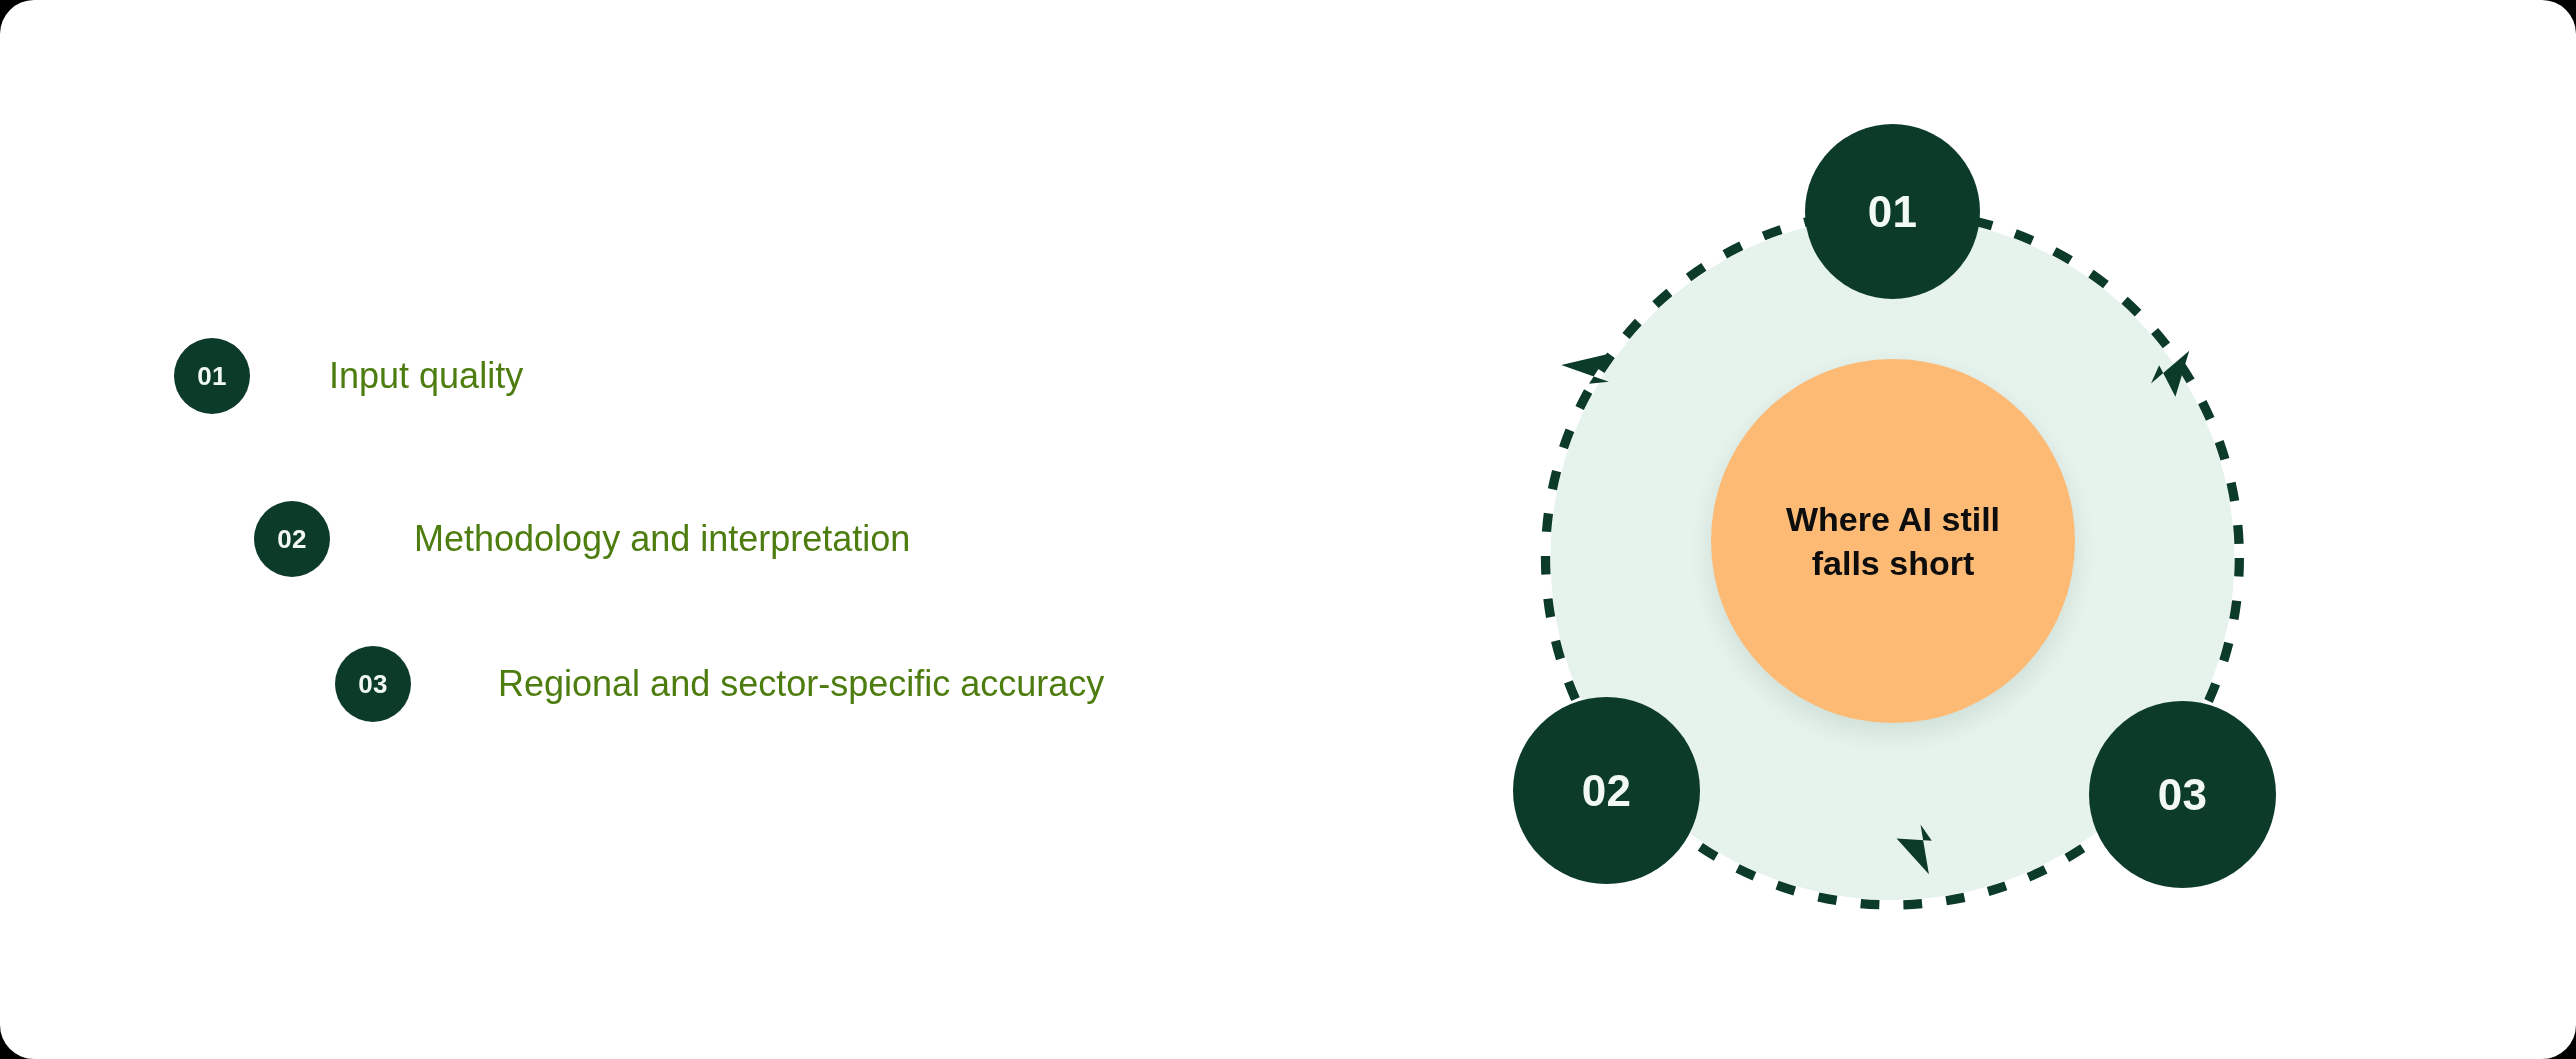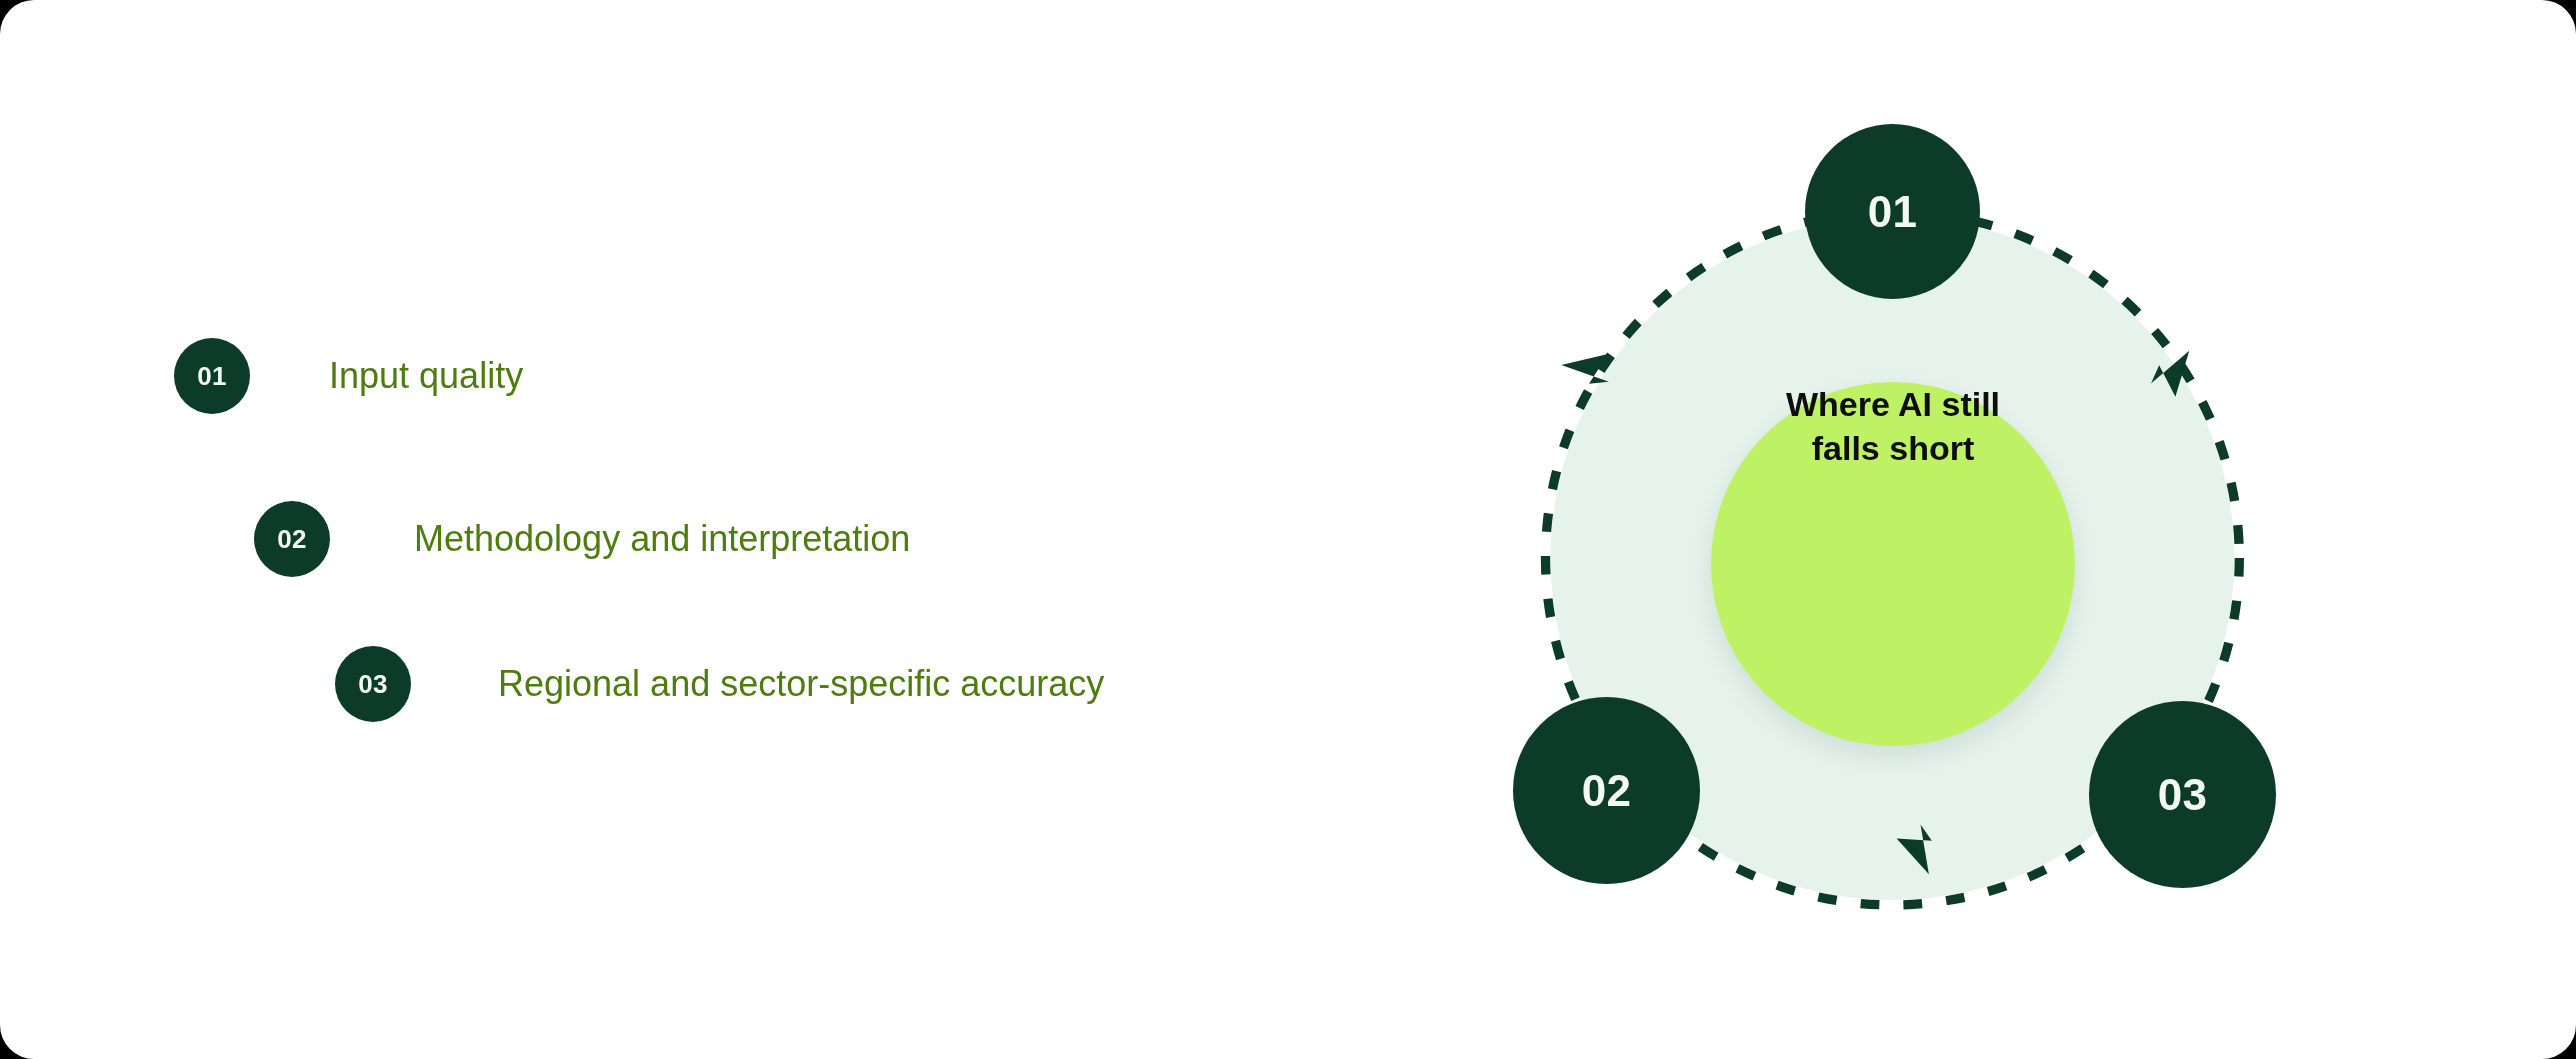--- a/index.html
+++ b/index.html
@@ -100,26 +100,26 @@
     width: 187px; height: 187px;
     left: 39px; top: 654px;
   }
   #node-03 {
     width: 187px; height: 187px;
     left: 615px; top: 658px;
   }
   #hub {
     position: absolute;
     width: 364px; height: 364px;
-    left: 237px; top: 339px;
+    left: 237px; top: 316px;
     border-radius: 50%;
-    background: #bef264;
+    background: #fdba74;
     box-shadow: 0 10px 24px rgba(12, 59, 42, 0.10);
     display: flex;
-    align-items: flex-start;
+    align-items: center;
     justify-content: center;
   }
   #hub-text {
     color: #0D0D0D;
     font-size: 34px;
     font-weight: bold;
     line-height: 1.3;
     text-align: center;
     white-space: pre-line;
   }

